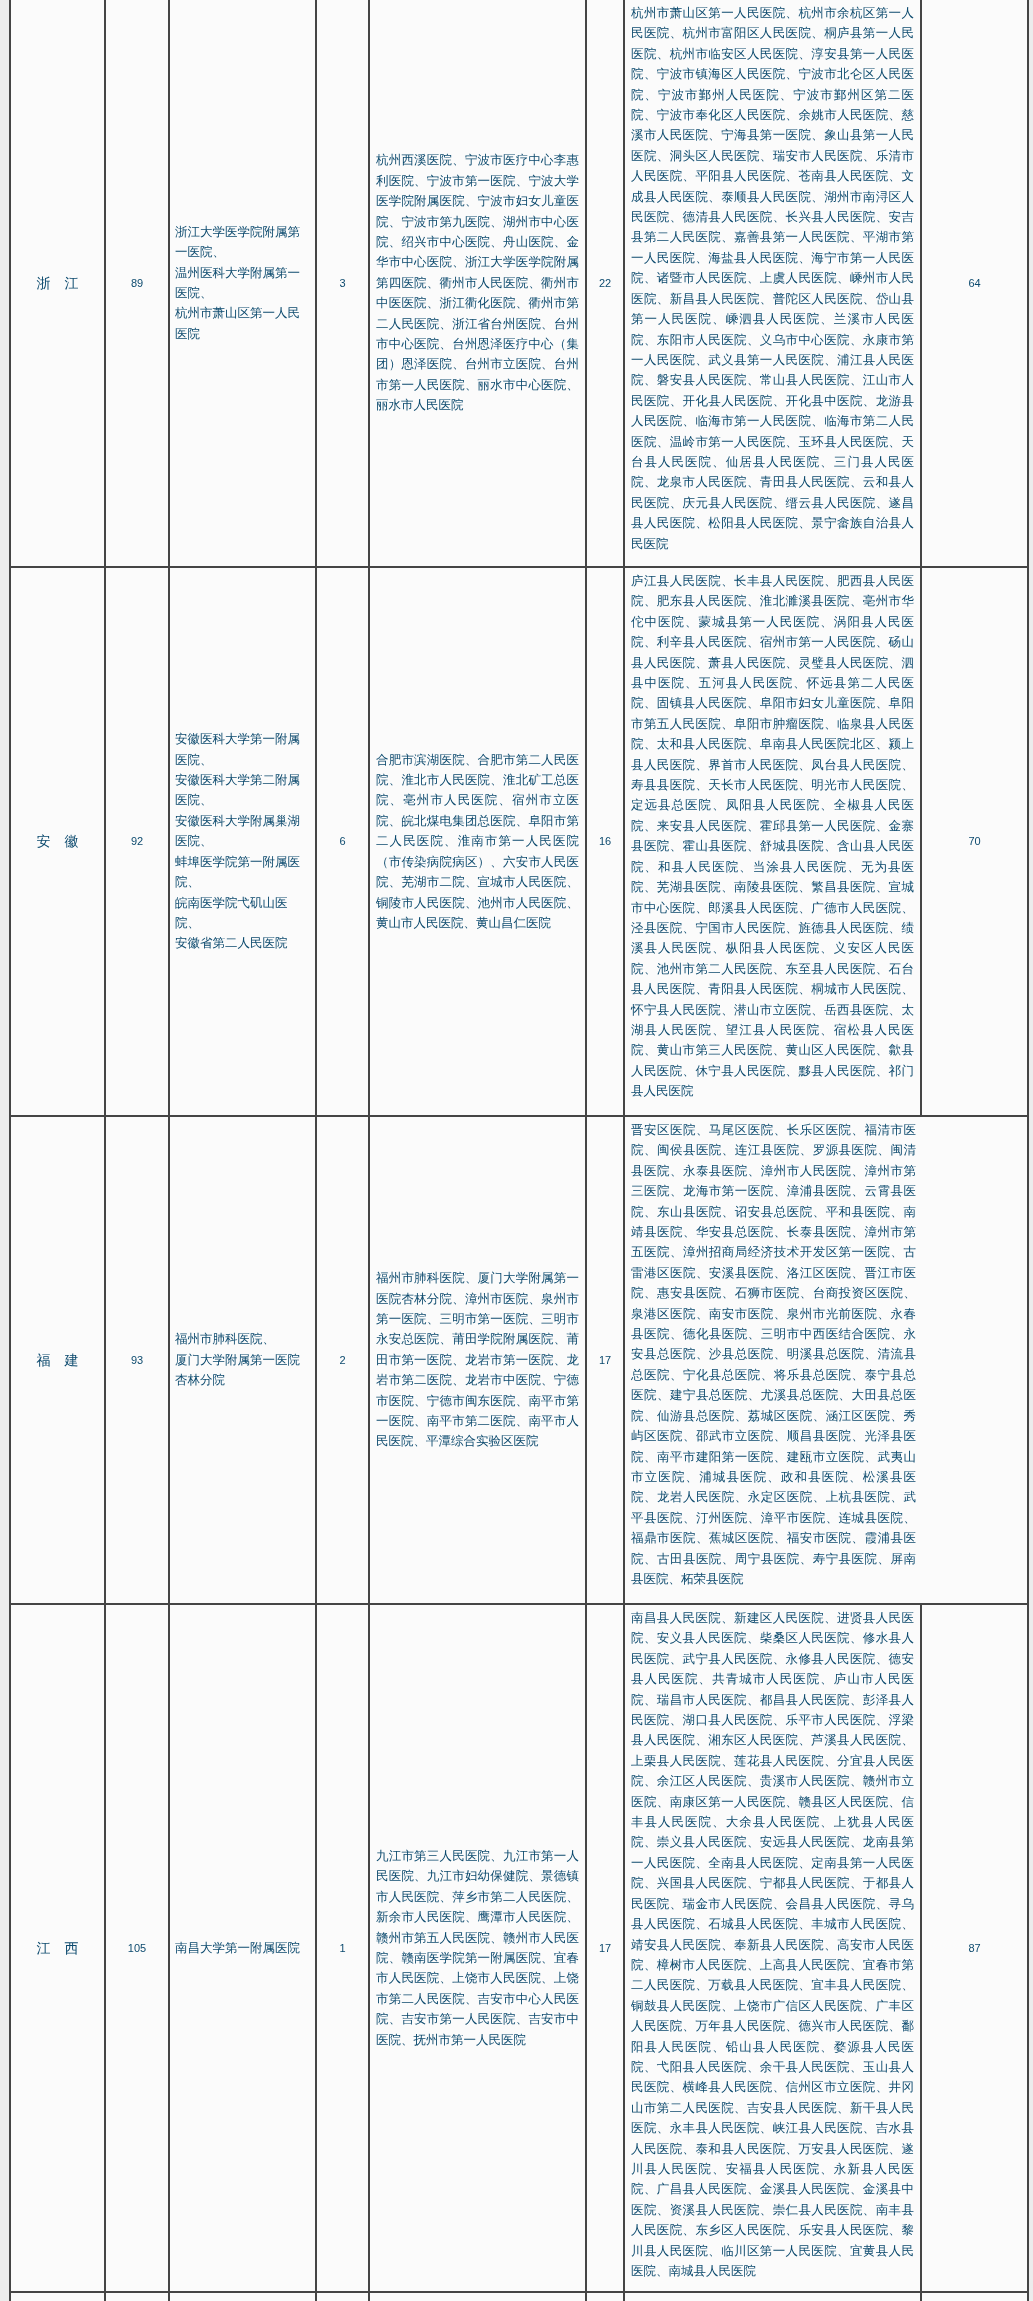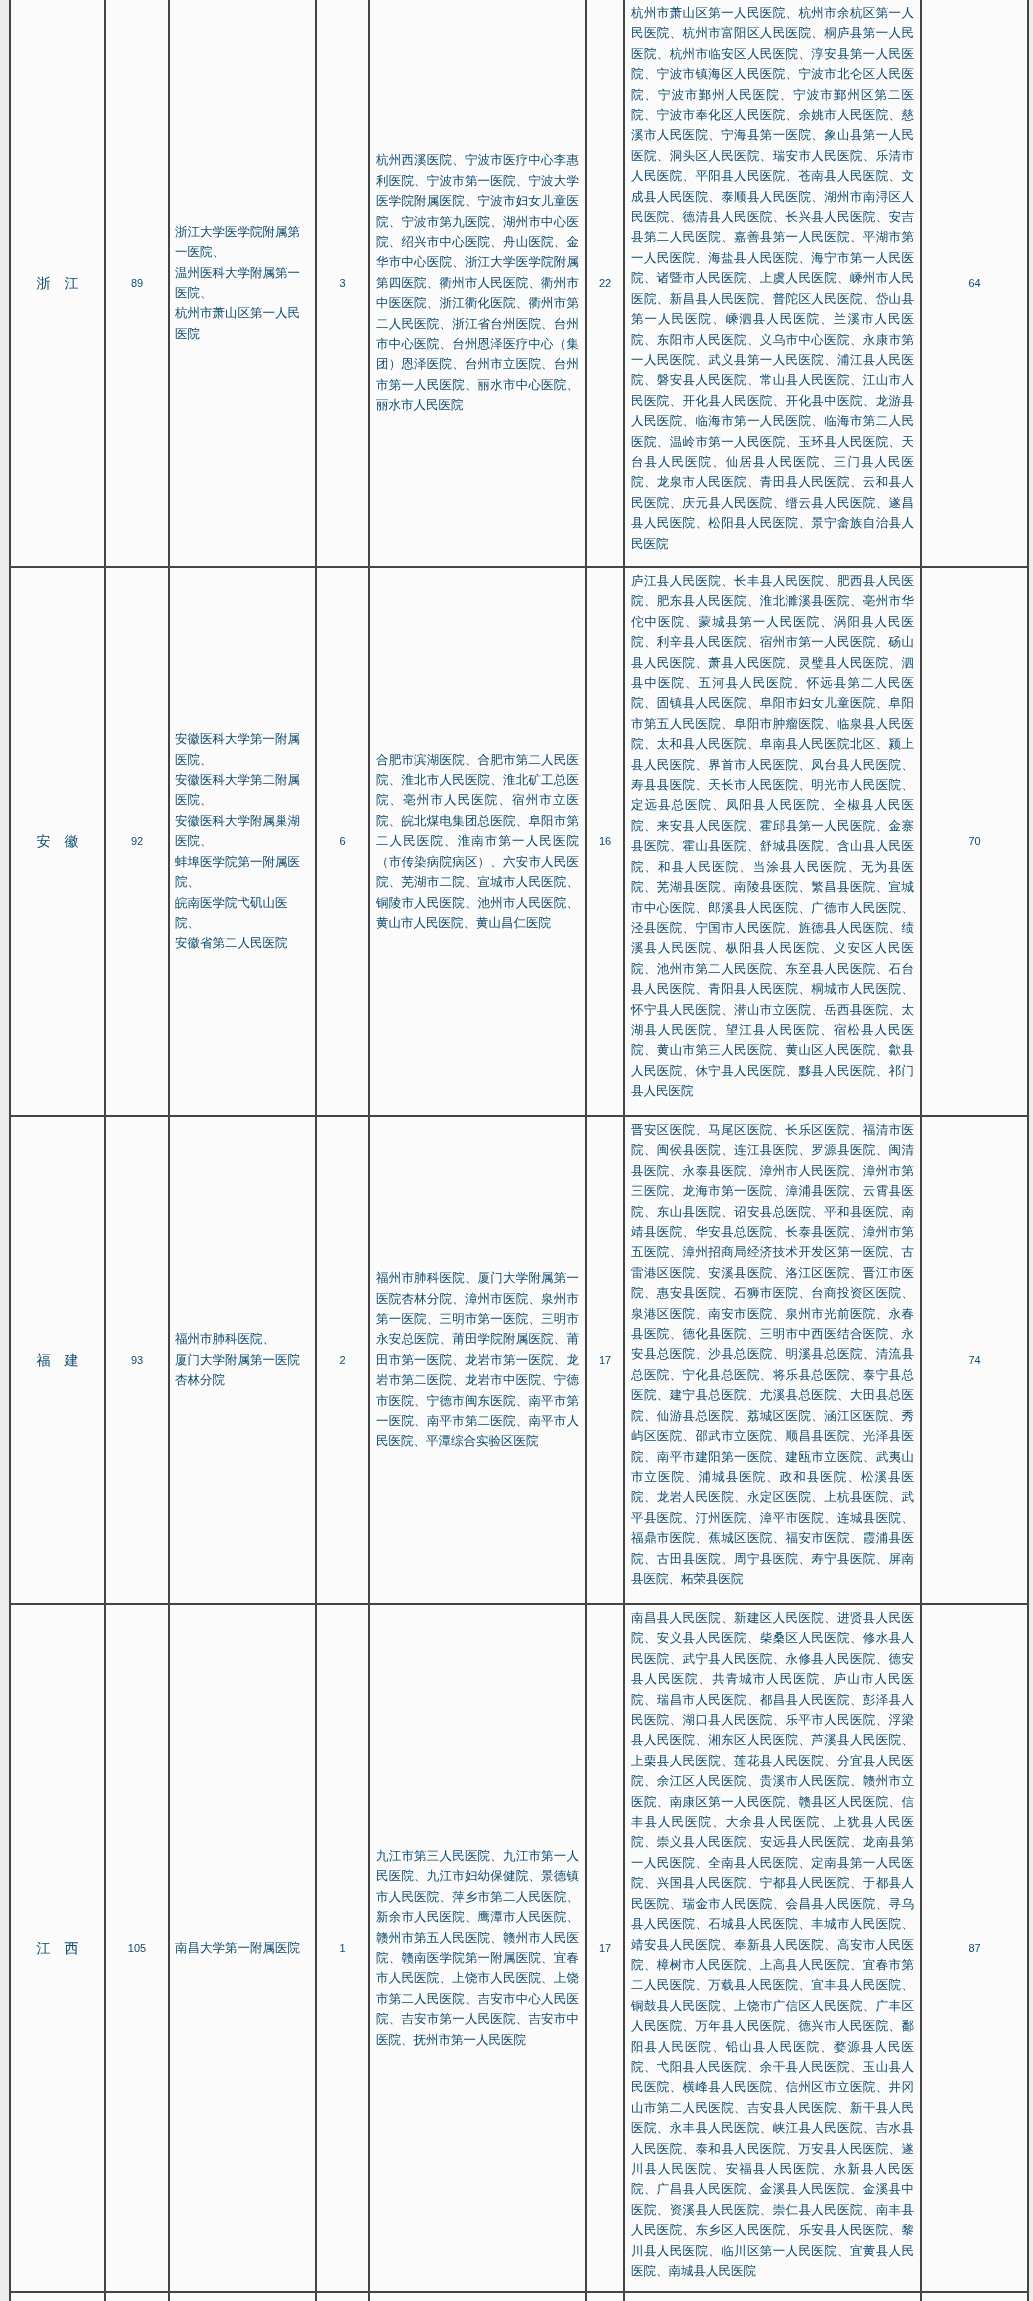--- a/index.html
+++ b/index.html
@@ -150,23 +150,20 @@
         </div>
         <div class="cell c-list5">
           <div class="flow">福州市肺科医院、厦门大学附属第一医院杏林分院、漳州市医院、泉州市第一医院、三明市第一医院、三明市永安总医院、莆田学院附属医院、莆田市第一医院、龙岩市第一医院、龙岩市第二医院、龙岩市中医院、宁德市医院、宁德市闽东医院、南平市第一医院、南平市第二医院、南平市人民医院、平潭综合实验区医院</div>
         </div>
         <div class="cell c-center c-num">
           <span>17</span>
         </div>
         <div class="cell c-list7">
           <div class="flow">晋安区医院、马尾区医院、长乐区医院、福清市医院、闽侯县医院、连江县医院、罗源县医院、闽清县医院、永泰县医院、漳州市人民医院、漳州市第三医院、龙海市第一医院、漳浦县医院、云霄县医院、东山县医院、诏安县总医院、平和县医院、南靖县医院、华安县总医院、长泰县医院、漳州市第五医院、漳州招商局经济技术开发区第一医院、古雷港区医院、安溪县医院、洛江区医院、晋江市医院、惠安县医院、石狮市医院、台商投资区医院、泉港区医院、南安市医院、泉州市光前医院、永春县医院、德化县医院、三明市中西医结合医院、永安县总医院、沙县总医院、明溪县总医院、清流县总医院、宁化县总医院、将乐县总医院、泰宁县总医院、建宁县总医院、尤溪县总医院、大田县总医院、仙游县总医院、荔城区医院、涵江区医院、秀屿区医院、邵武市立医院、顺昌县医院、光泽县医院、南平市建阳第一医院、建瓯市立医院、武夷山市立医院、浦城县医院、政和县医院、松溪县医院、龙岩人民医院、永定区医院、上杭县医院、武平县医院、汀州医院、漳平市医院、连城县医院、福鼎市医院、蕉城区医院、福安市医院、霞浦县医院、古田县医院、周宁县医院、寿宁县医院、屏南县医院、柘荣县医院</div>
         </div>
-        <div class="cell c-center c-num">
-          <span>74</span>
-        </div>
       </div>
       <div class="t-row" style="height: 688px;">
         <div class="cell c-center c-province">
           <span>江　西</span>
         </div>
         <div class="cell c-center c-num">
           <span>105</span>
         </div>
         <div class="cell c-list3">
           <span class="h-item">南昌大学第一附属医院</span>

